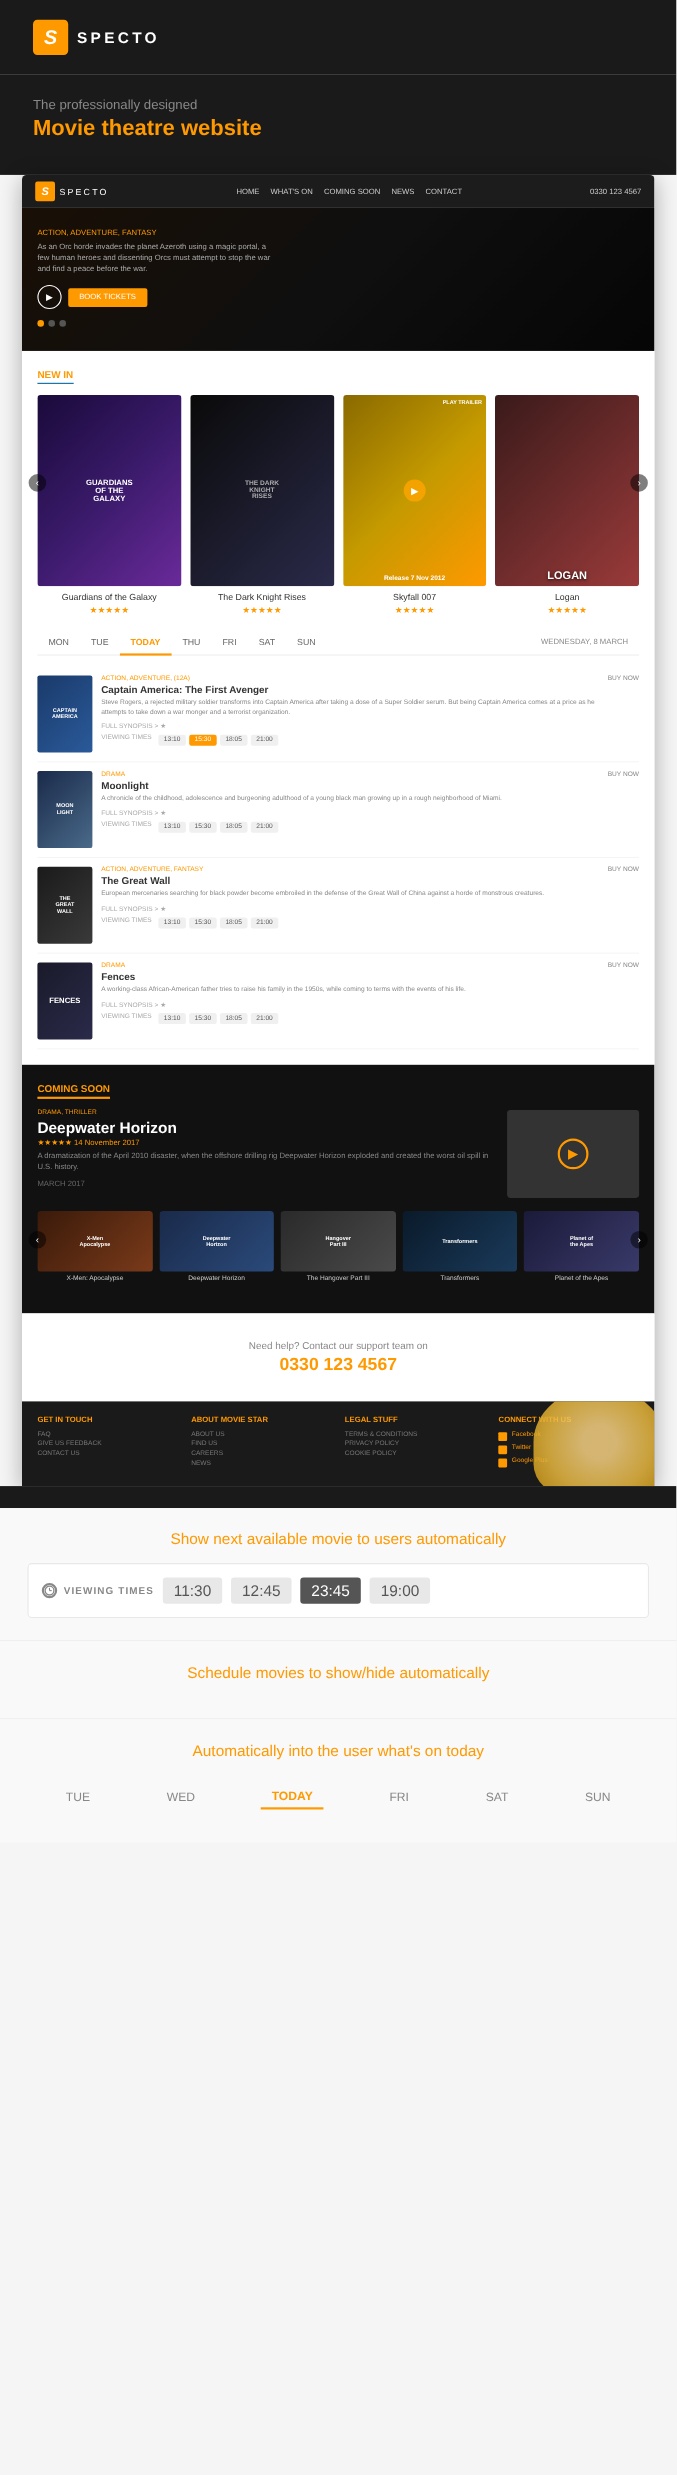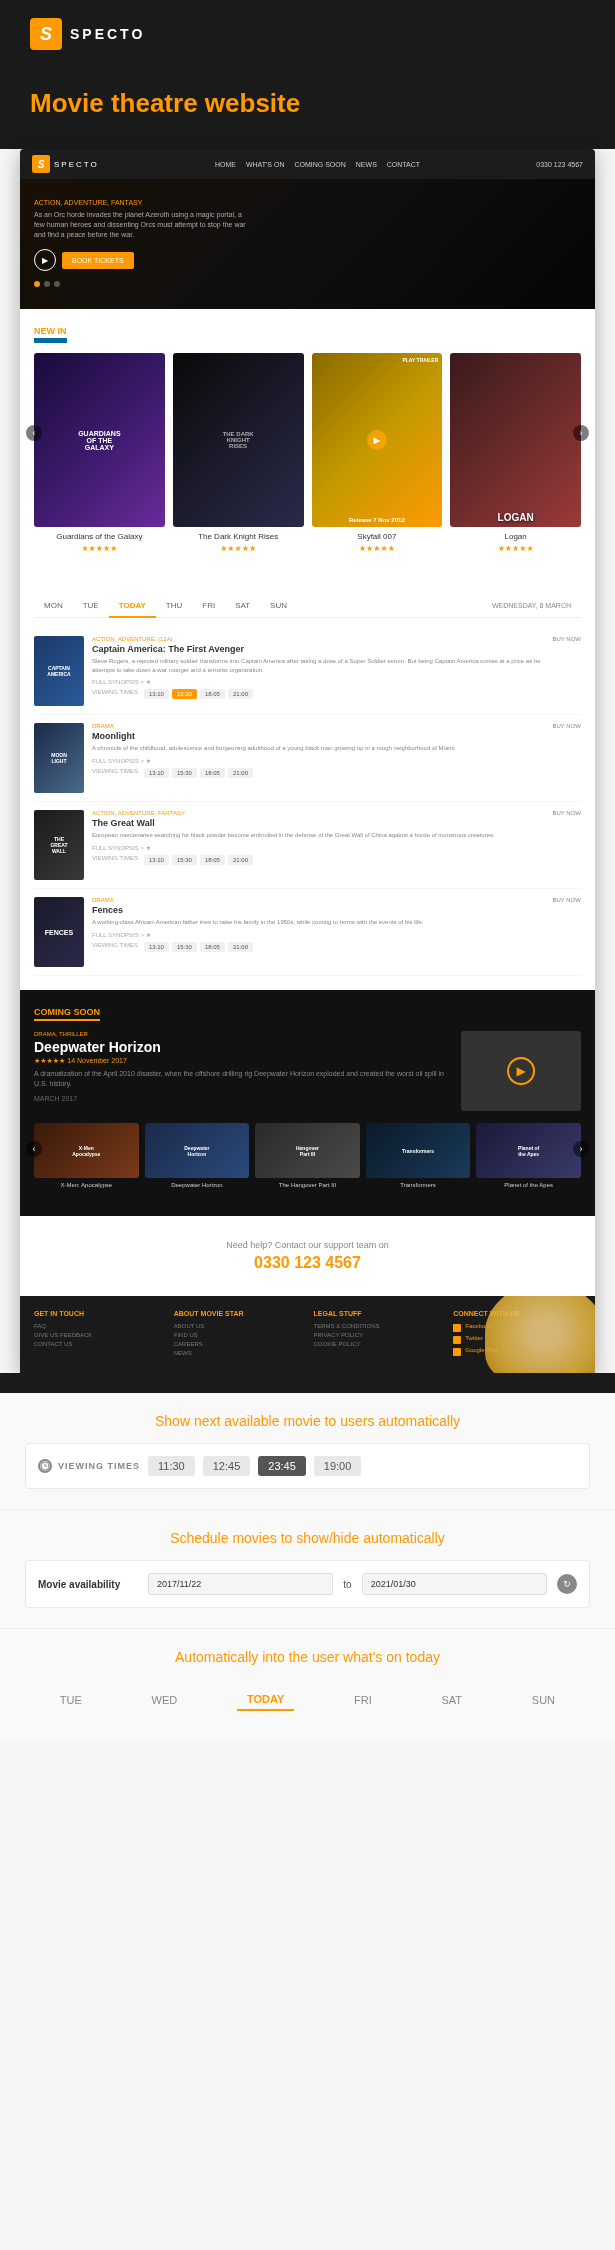--- a/index.html
+++ b/index.html
@@ -37,21 +37,21 @@
 
     
     .subtitle-section {
       background: #1a1a1a;
       padding: 20px 30px 30px;
     }
     .subtitle-pre {
       color: #888; font-size: 12px; margin-bottom: 4px;
     }
     .subtitle-main {
-      color: #f90; font-size: 26px; font-weight: bold;
+      color: #f90; font-size: 20px; font-weight: bold;
     }
 
     
     .browser-mockup {
       margin: 0 20px;
       background: #fff;
       border-radius: 4px 4px 0 0;
       overflow: hidden;
       box-shadow: 0 4px 20px rgba(0,0,0,0.3);
     }
@@ -112,21 +112,21 @@
     .hero-dot { width: 6px; height: 6px; border-radius: 50%; background: #555; }
     .hero-dot.active { background: #f90; }
 
     
     .section-white {
       background: #fff;
       padding: 14px;
     }
     .section-label {
       font-size: 9px; color: #f90; font-weight: bold;
-      border-bottom: 5px solid #0369a1; display: inline-block;
+      border-bottom: 1px solid #0369a1; display: inline-block;
       padding-bottom: 2px; margin-bottom: 10px;
     }
     .movies-row {
       display: flex; gap: 8px; align-items: flex-start;
       position: relative;
     }
     .carousel-arrow {
       position: absolute; top: 40%; transform: translateY(-50%);
       width: 16px; height: 16px; background: rgba(0,0,0,0.5);
       border-radius: 50%; display: flex; align-items: center; justify-content: center;
@@ -168,21 +168,21 @@
     
     .schedule-section {
       background: #fff;
       padding: 0 14px 14px;
     }
     .days-nav {
       display: flex; gap: 0; border-bottom: 1px solid #eee; margin-bottom: 10px;
     }
     .day-tab {
       padding: 6px 10px; font-size: 8px; color: #666; cursor: pointer;
-      border-bottom: 2px solid transparent; margin-bottom: -1px; margin-top: 28px;
+      border-bottom: 2px solid transparent; margin-bottom: -1px;
     }
     .day-tab.today { color: #f90; border-bottom-color: #f90; font-weight: bold; }
     .day-tab.right-date { margin-left: auto; font-size: 7px; color: #888; padding-top: 7px; }
 
     .schedule-item {
       display: flex; gap: 8px; align-items: flex-start;
       padding: 8px 0; border-bottom: 1px solid #f5f5f5;
     }
     .schedule-poster {
       width: 50px; height: 70px; border-radius: 2px; flex-shrink: 0;
@@ -303,21 +303,21 @@
     }
     .viewing-label-container {
       display: flex; align-items: center; gap: 6px;
     }
     .clock-icon {
       width: 14px; height: 14px; border: 2px solid #888; border-radius: 50%;
       position: relative; display: inline-flex; align-items: center; justify-content: center;
     }
     .viewing-label { font-size: 9px; color: #888; font-weight: bold; letter-spacing: 1px; }
     .time-pill {
-      background: #e8e8e8; color: #555; font-size: 11px;
+      background: #e8e8e8; color: #555; font-size: 14px;
       padding: 4px 10px; border-radius: 3px; cursor: pointer;
     }
     .time-pill.active { background: #555; color: #fff; }
 
     .feature-section-2 {
       background: #f9f9f9;
       padding: 20px 25px;
       border-bottom: 1px solid #eee;
     }
     .availability-row {
@@ -361,20 +361,21 @@
 <div class="top-header">
   <div class="logo-area">
     <div class="logo-s">
       <span>S</span>
     </div>
     <span class="logo-text">SPECTO</span>
   </div>
 </div>
 
 <div class="subtitle-section">
+  <div class="subtitle-pre">The professionally designed</div>
   <div class="subtitle-main">Movie theatre website</div>
 </div>
 
 <div class="browser-mockup">
 
   <div class="site-header">
     <div class="site-logo-area">
       <div class="site-logo-s">S</div>
       <span class="site-logo-text">SPECTO</span>
     </div>
@@ -669,27 +670,20 @@
     </div>
     <span class="time-pill">11:30</span>
     <span class="time-pill">12:45</span>
     <span class="time-pill active">23:45</span>
     <span class="time-pill">19:00</span>
   </div>
 </div>
 
 <div class="feature-section-2">
   <div class="feature-title">Schedule movies to show/hide automatically</div>
-  <div class="availability-row">
-    <span class="avail-label">Movie availability</span>
-    <div class="date-input">2017/11/22</div>
-    <span class="to-text">to</span>
-    <div class="date-input-2">2021/01/30</div>
-    <div class="refresh-btn">↻</div>
-  </div>
 </div>
 
 <div class="feature-section-3">
   <div class="feature-title">
     <span>Automatically into the user what's on </span><span style="color:#f90;">today</span>
   </div>
   <div class="days-tab-row">
     <span class="day-pill">TUE</span>
     <span class="day-pill">WED</span>
     <span class="day-pill today-pill">TODAY</span>

